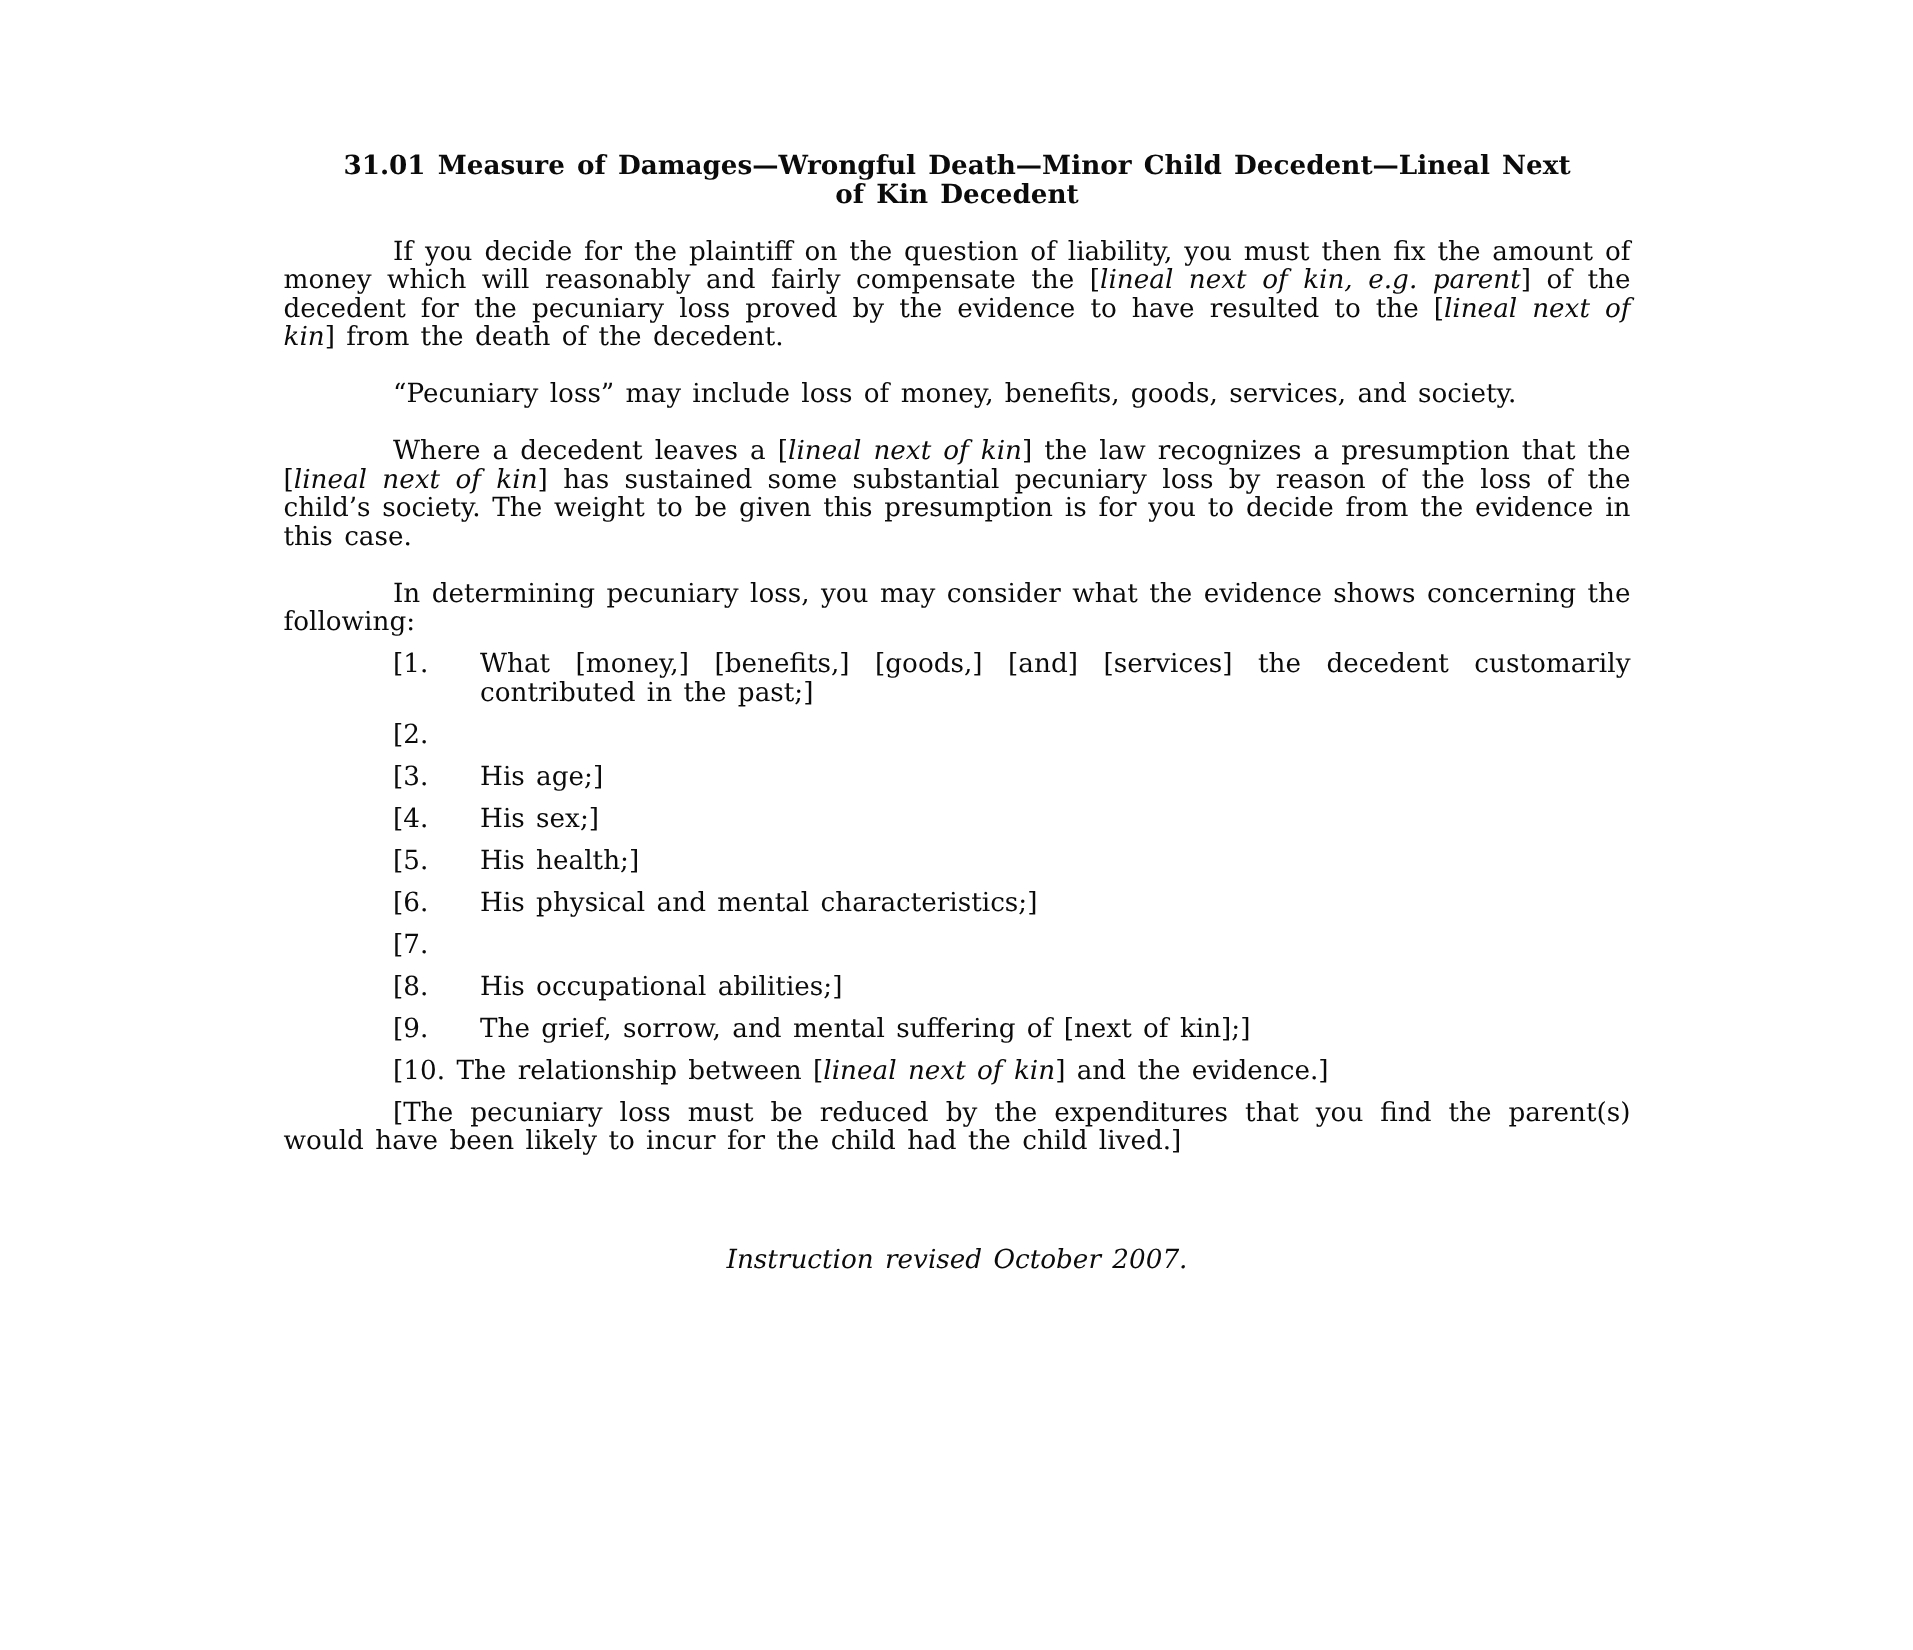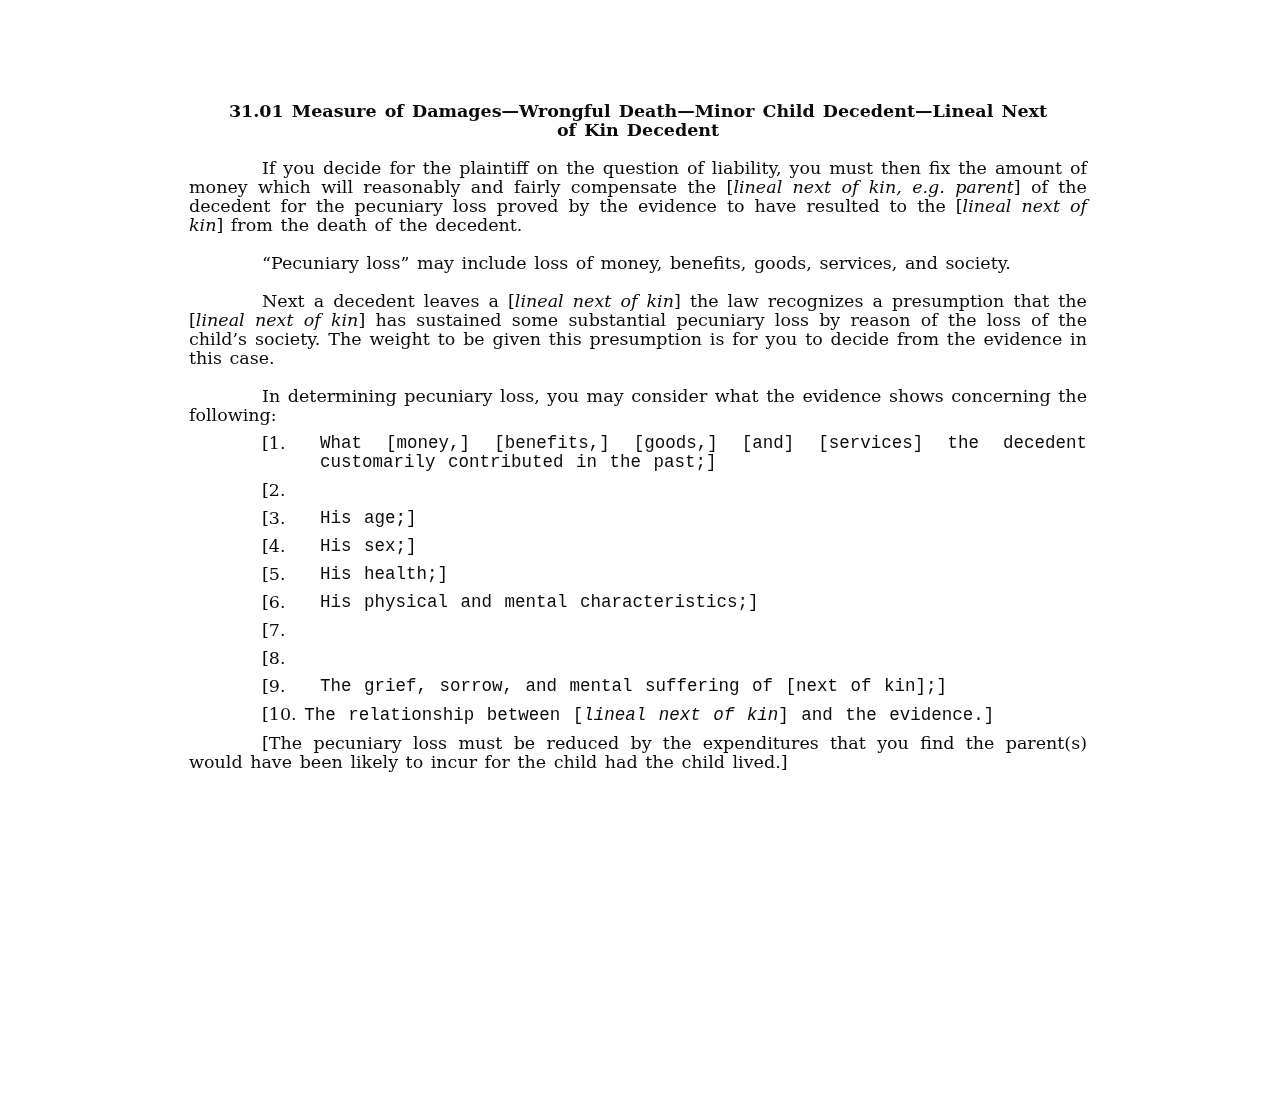--- a/index.html
+++ b/index.html
@@ -30,21 +30,21 @@
     text-indent: 73px;
     margin-bottom: 19px;
   }
   .list { margin-top: -10px; }
   .list-item {
     display: flex;
     padding-left: 73px;
     margin-bottom: 9px;
   }
   .list-item .num { flex: 0 0 58px; }
-  .list-item .item-text { flex: 1 1 auto; text-align: justify; font-family: Liberation Mono, monospace; }
+  .list-item .item-text { flex: 1 1 auto; text-align: justify; }
   .list-item.inline { display: block; }
   .list-item.inline .num { display: inline; }
   .list-item.inline .item-text { display: inline; }
   em { font-style: italic; }
   .footer {
     text-align: center;
     font-style: italic;
     margin-top: 60px;
   }
 </style>
@@ -54,21 +54,21 @@
 <div class="page">
 
   <div class="title">
     <div>31.01 Measure of Damages—Wrongful Death—Minor Child Decedent—Lineal Next</div>
     <div>of Kin Decedent</div>
   </div>
 
   <div id="paragraphs">
       <div class="para"><span>If you decide for the plaintiff on the question of liability, you must then fix the amount of money which will reasonably and fairly compensate the [</span><em>lineal next of kin, e.g. parent</em><span>] of the decedent for the pecuniary loss proved by the evidence to have resulted to the [</span><em>lineal next of kin</em><span>] from the death of the decedent.</span></div>
       <div class="para"><span>“Pecuniary loss” may include loss of money, benefits, goods, services, and society.</span></div>
-      <div class="para"><span>Next a decedent leaves a [</span><em>lineal next of kin</em><span>] the law recognizes a presumption that the [</span><em>lineal next of kin</em><span>] has sustained some substantial pecuniary loss by reason of the loss of the child’s society. The weight to be given this presumption is for you to decide from the evidence in this case.</span></div>
+      <div class="para"><span>Where a decedent leaves a [</span><em>lineal next of kin</em><span>] the law recognizes a presumption that the [</span><em>lineal next of kin</em><span>] has sustained some substantial pecuniary loss by reason of the loss of the child’s society. The weight to be given this presumption is for you to decide from the evidence in this case.</span></div>
       <div class="para"><span>In determining pecuniary loss, you may consider what the evidence shows concerning the following:</span></div>
     </div>
 
   <div id="list" class="list">
       <div class="list-item">
         <span class="num">[1.</span>
         <div class="item-text"><span>What [money,] [benefits,] [goods,] [and] [services] the decedent customarily contributed in the past;]</span></div>
       </div>
       <div class="list-item">
         <span class="num">[2.</span>
@@ -87,26 +87,28 @@
       </div>
       <div class="list-item">
         <span class="num">[6.</span>
         <div class="item-text"><span>His physical and mental characteristics;]</span></div>
       </div>
       <div class="list-item">
         <span class="num">[7.</span>
       </div>
       <div class="list-item">
         <span class="num">[8.</span>
+        <div class="item-text"><span>His occupational abilities;]</span></div>
       </div>
       <div class="list-item">
         <span class="num">[9.</span>
         <div class="item-text"><span>The grief, sorrow, and mental suffering of [next of kin];]</span></div>
       </div>
       <div class="list-item inline"><span class="num">[10.</span> <span class="item-text"><span>The relationship between [</span><em>lineal next of kin</em><span>] and the evidence.]</span></span></div>
     </div>
 
   <div id="closing">
       <div class="para"><span>[The pecuniary loss must be reduced by the expenditures that you find the parent(s) would have been likely to incur for the child had the child lived.]</span></div>
     </div>
 
+  <div class="footer">Instruction revised October 2007.</div>
 
 </div>
 
 </body></html>

